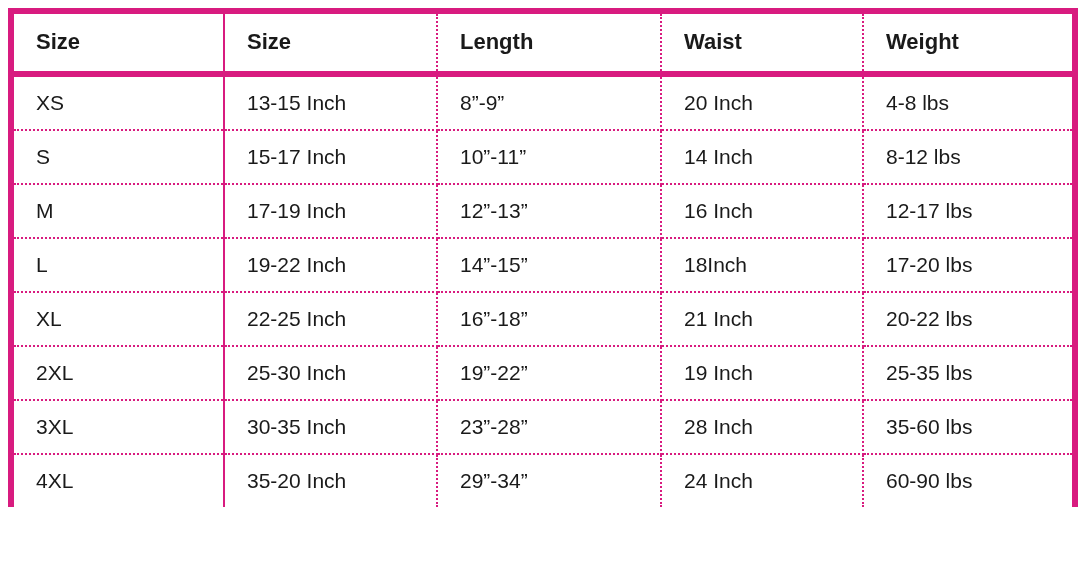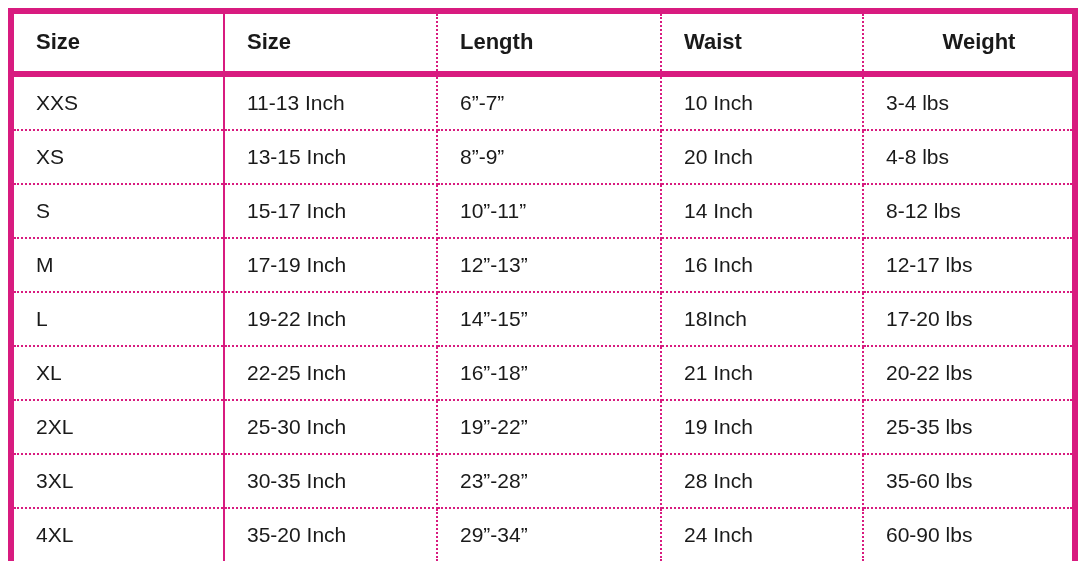--- a/index.html
+++ b/index.html
@@ -44,21 +44,20 @@
     border-right: 2px dotted #d81b7f;
     vertical-align: middle;
     background: #ffffff;
     white-space: nowrap;
   }
   table.size-chart thead th:first-child {
     border-right: 2px solid #d81b7f;
   }
   table.size-chart thead th:last-child {
     border-right: none;
-    text-align: center;
   }
 
   table.size-chart tbody td {
     text-align: left;
     font-size: 21px;
     font-weight: normal;
     color: #1a1a1a;
     padding: 14px 0 14px 22px;
     border-bottom: 2px dotted #d81b7f;
     border-right: 2px dotted #d81b7f;
@@ -91,27 +90,20 @@
     <thead>
       <tr>
         <th>Size</th>
         <th>Size</th>
         <th>Length</th>
         <th>Waist</th>
         <th>Weight</th>
       </tr>
     </thead>
     <tbody>
-      <tr>
-        <td>XXS</td>
-        <td>11-13 Inch</td>
-        <td>6”-7”</td>
-        <td>10 Inch</td>
-        <td>3-4 lbs</td>
-      </tr>
       <tr>
         <td>XS</td>
         <td>13-15 Inch</td>
         <td>8”-9”</td>
         <td>20 Inch</td>
         <td>4-8 lbs</td>
       </tr>
       <tr>
         <td>S</td>
         <td>15-17 Inch</td>

